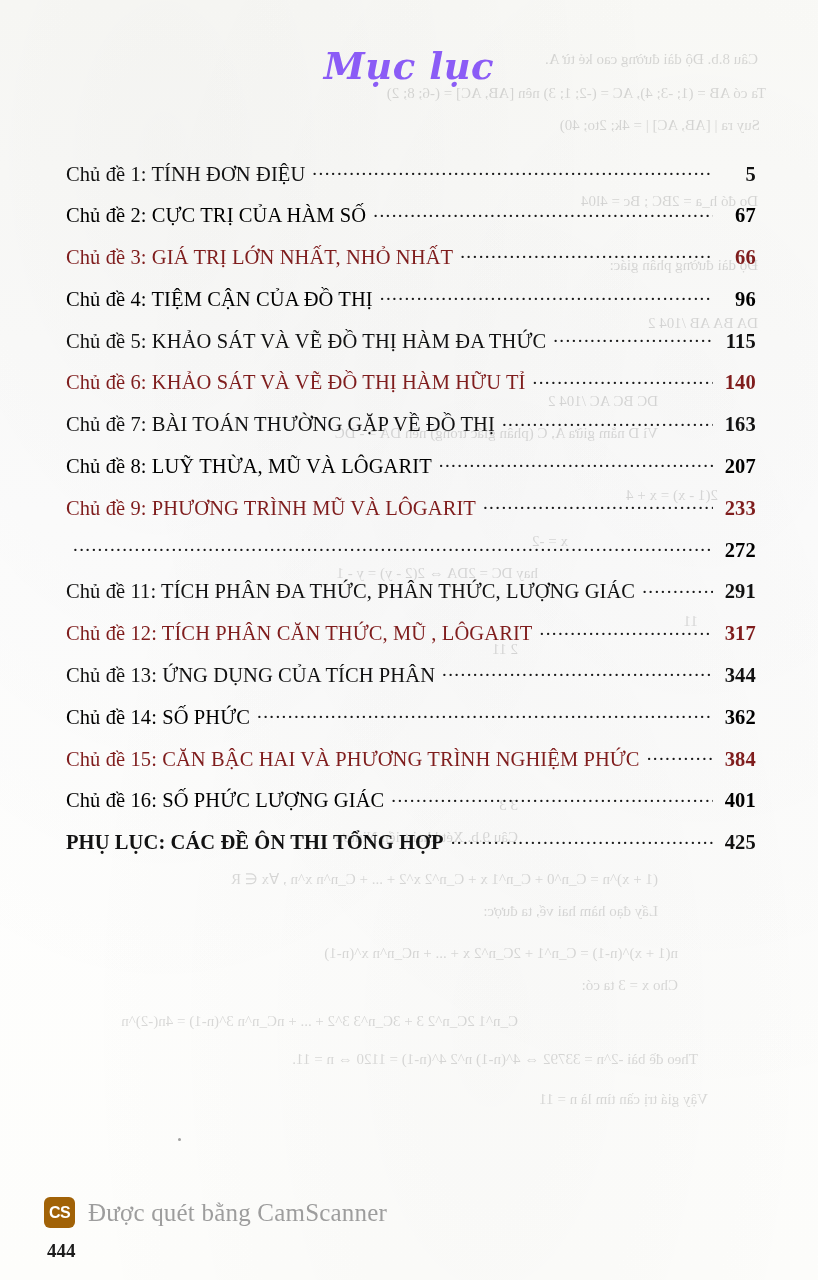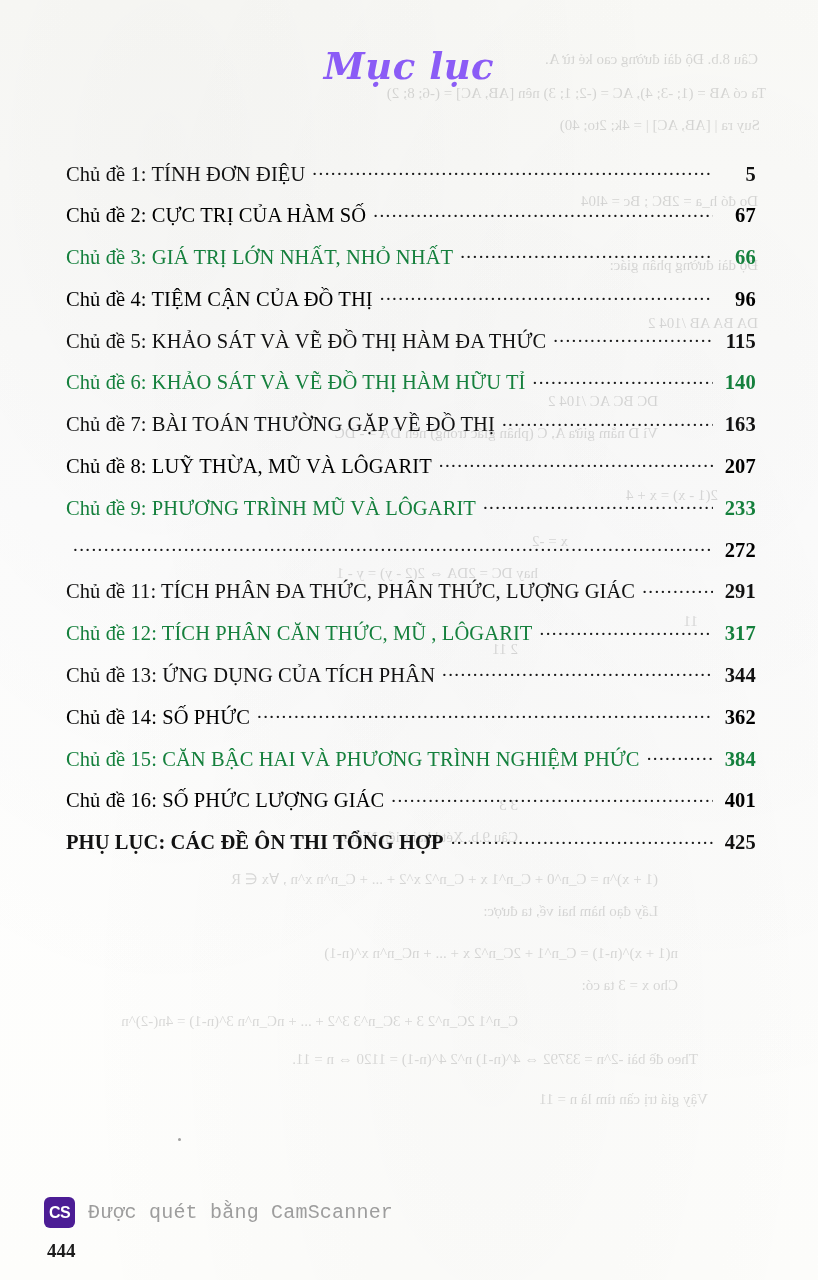--- a/index.html
+++ b/index.html
@@ -112,48 +112,48 @@
     text-align: right;
     letter-spacing: 0.2px;
   }
   .toc-entry.appendix .label {
     font-weight: 700;
     text-align: center;
   }
 
   
   .toc-entry:nth-child(odd) { color: #121212; }
-  .toc-entry:nth-child(3n)  { color: #15803d; }
+  .toc-entry:nth-child(3n)  { color: #7f1d1d; }
 
   
   .watermark {
     position: absolute;
     left: 44px;
     bottom: 52px;
     display: flex;
     align-items: center;
     gap: 13px;
   }
   .cs-logo {
     width: 31px;
     height: 31px;
     border-radius: 6px;
-    background: #4c1d95;
+    background: #a16207;
     color: #ffffff;
     font-family: "Liberation Sans", sans-serif;
     font-size: 16px;
     font-weight: 700;
     display: flex;
     align-items: center;
     justify-content: center;
     letter-spacing: -0.5px;
   }
   .wm-text {
-    font-family: Liberation Mono, monospace;
-    font-size: 20px;
+    font-family: Liberation Serif, serif;
+    font-size: 25px;
     color: #9d9d9d;
     letter-spacing: 0.2px;
   }
 
   .page-number {
     position: absolute;
     left: 47px;
     bottom: 18px;
     font-family: Liberation Serif, serif;
     font-size: 19px;

